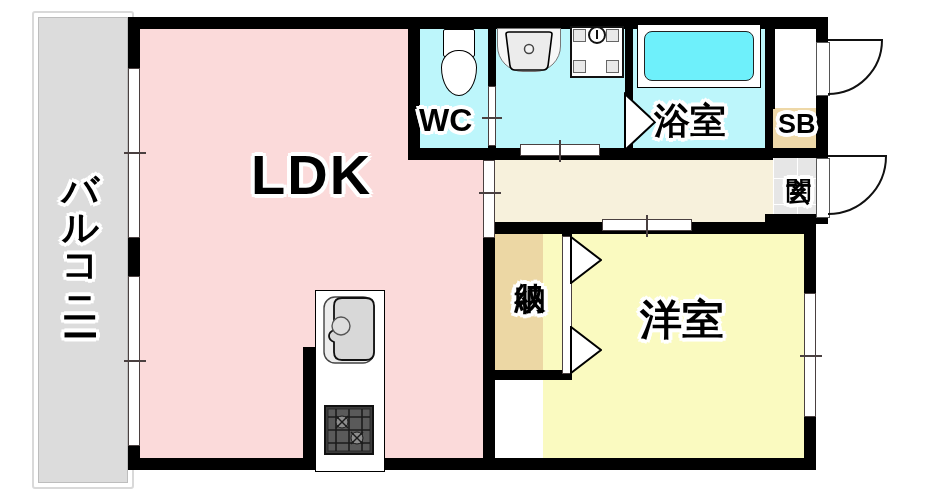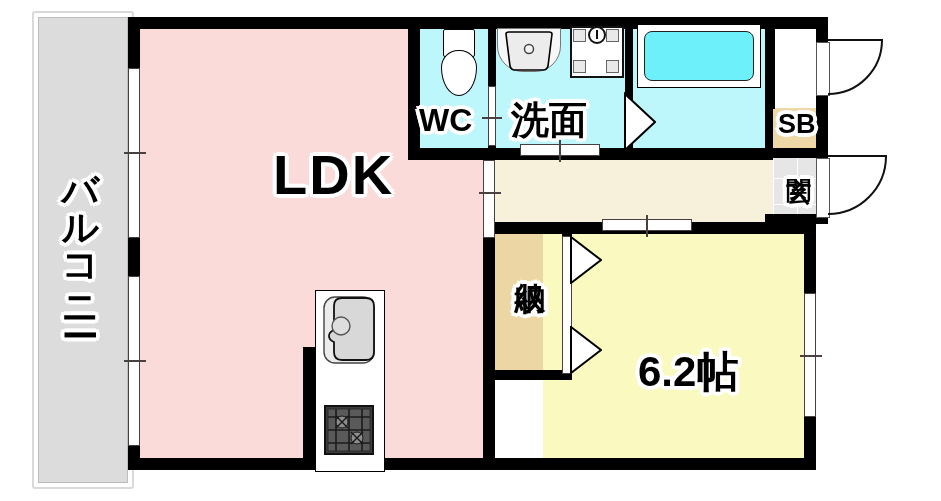--- a/index.html
+++ b/index.html
@@ -229,28 +229,28 @@
       <circle cx="33" cy="33" r="6"></circle>
     </g>
     <g stroke="#1c1c1c" stroke-width="1.4">
       <line x1="12" y1="11" x2="24" y2="23"></line>
         <line x1="24" y1="11" x2="12" y2="23"></line>
       <line x1="27" y1="27" x2="39" y2="39"></line>
         <line x1="39" y1="27" x2="27" y2="39"></line>
     </g>
   </svg>
 
-  <div class="txt" style="left:251px;top:146px;font-size:56px;letter-spacing:2px;margin-left:22px;">LDK</div>
+  <div class="txt" style="left:251px;top:146px;font-size:56px;letter-spacing:2px;">LDK</div>
 
   <div class="txt" style="left:419px;top:104px;font-size:32px;letter-spacing:0px;">WC</div>
 
-  <div class="txt" style="left:511px;top:101px;font-size:38px;">洗面</div>
-
+
+  <div class="txt" style="left:654px;top:102px;font-size:36px;">浴室</div>
 
   <div class="txt vtxt" style="left:513px;top:258px;font-size:31px;">収納</div>
 
-  <div class="txt" style="left:638px;top:350px;font-size:42px;">6.2帖</div>
+  <div class="txt" style="left:640px;top:298px;font-size:42px;">洋室</div>
 
   <div class="txt" style="left:778px;top:110px;font-size:27px;">SB</div>
 
   <div class="txt vtxt" style="left:786px;top:158px;font-size:25px;">玄関</div>
 
 </div>
 
 </body></html>

